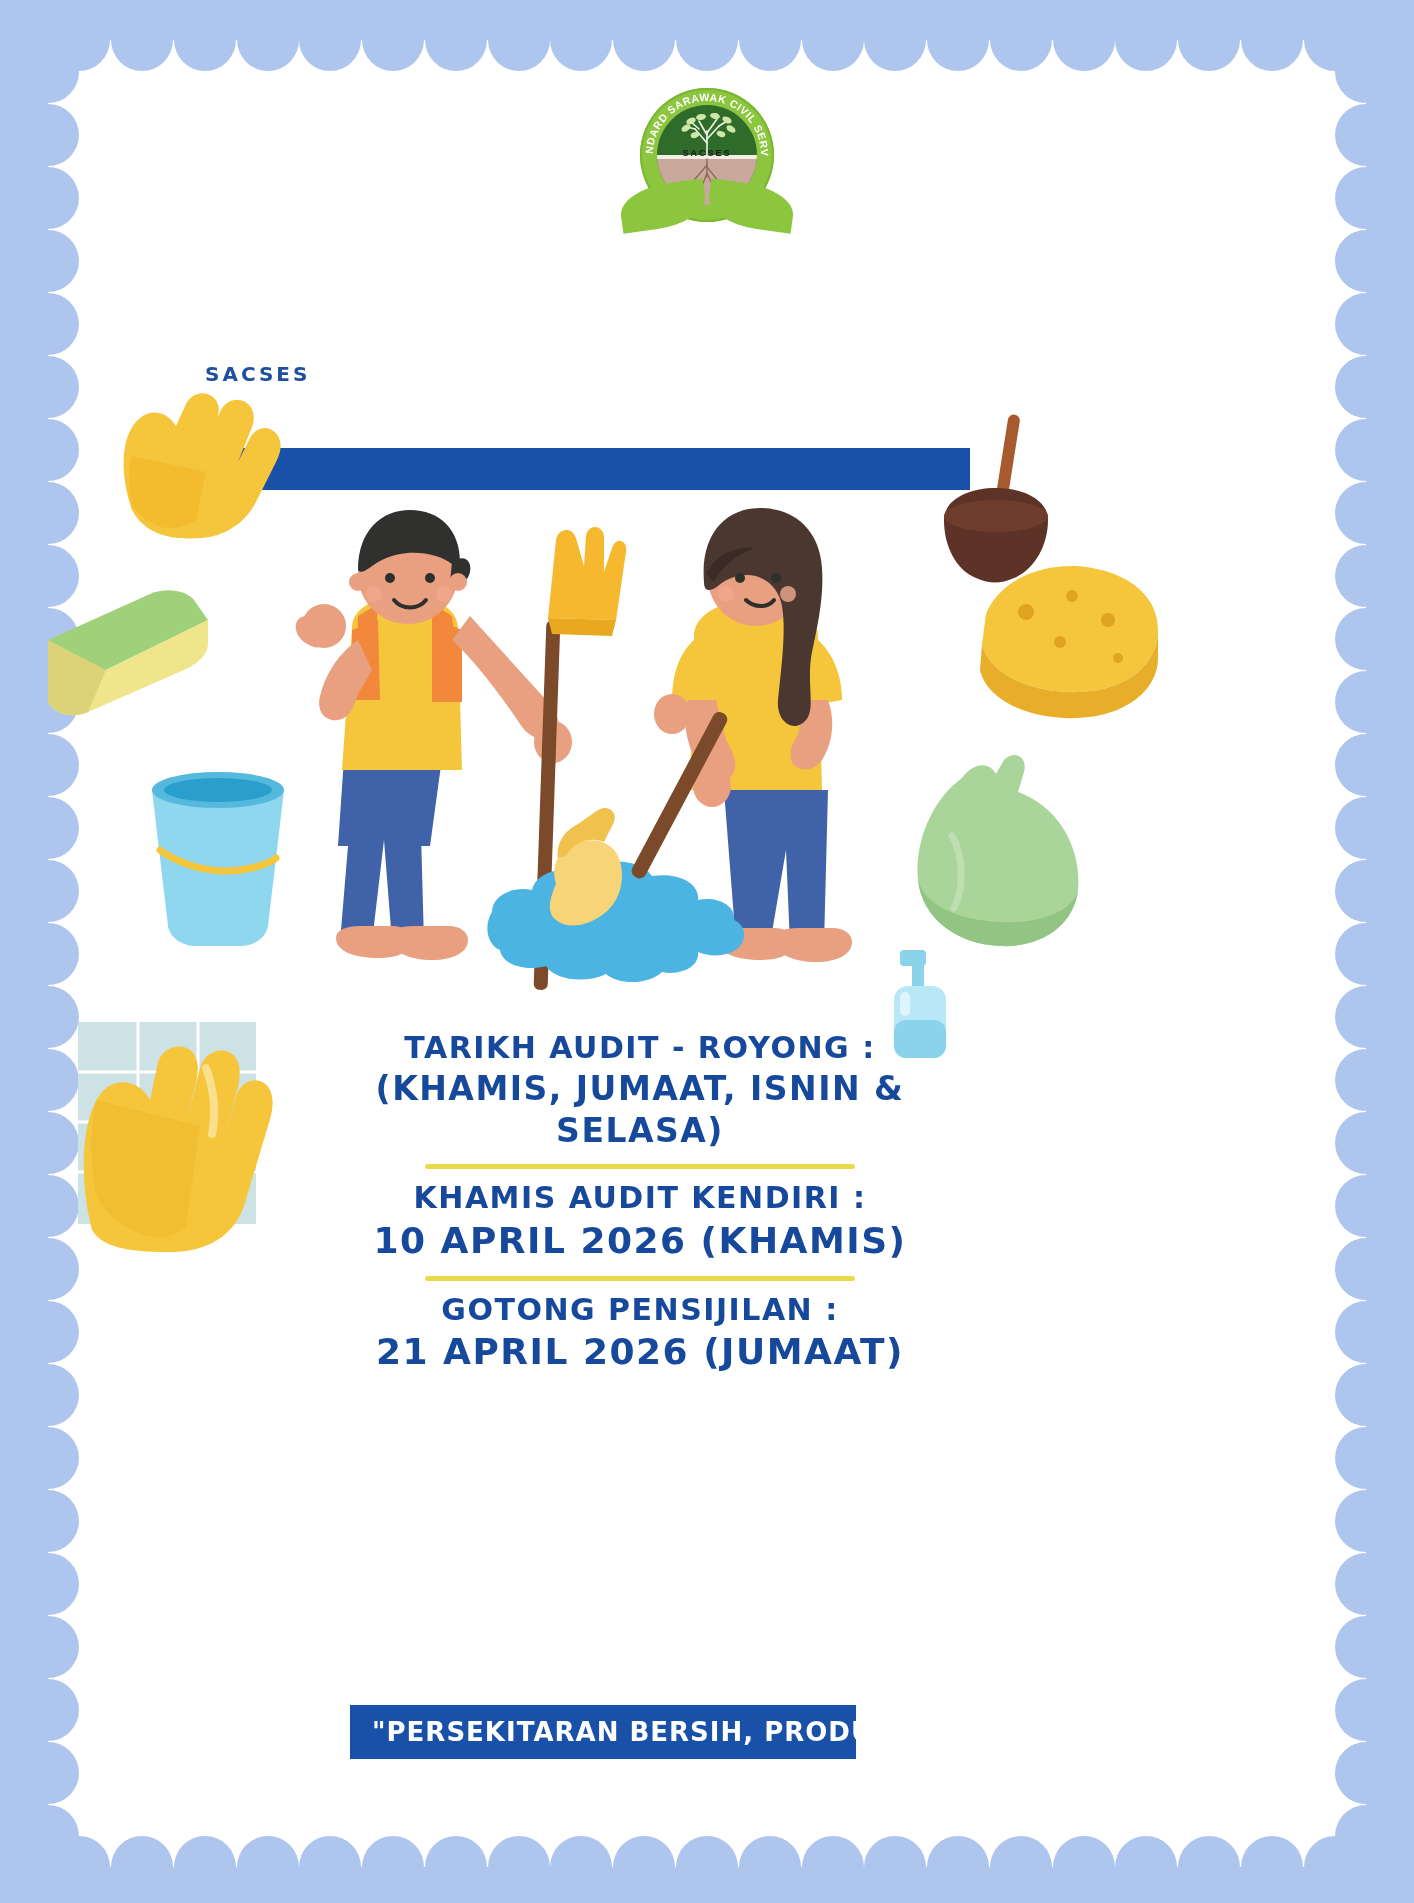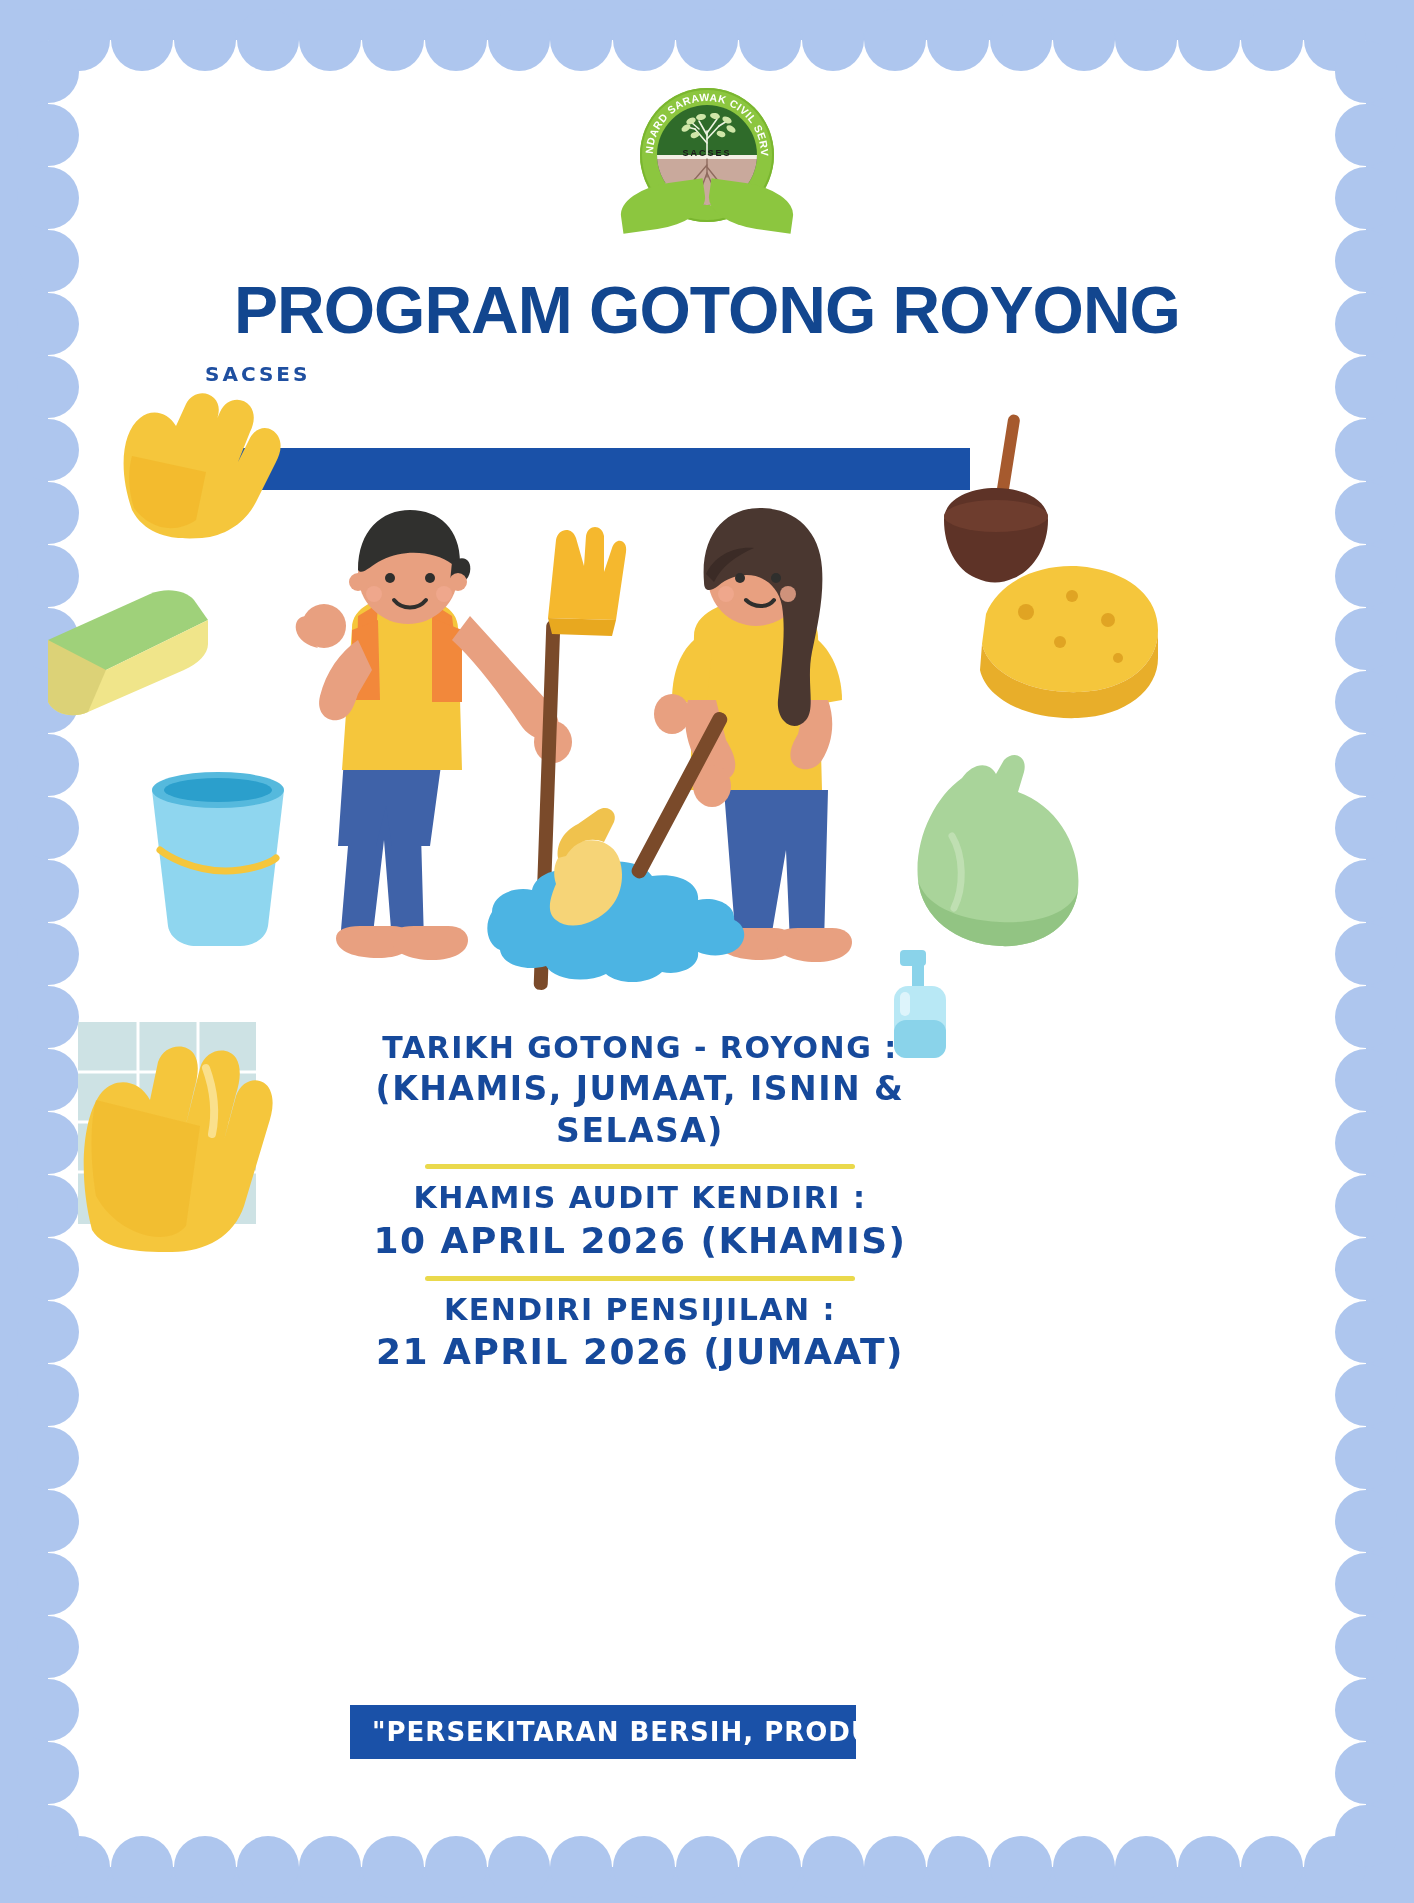--- a/index.html
+++ b/index.html
@@ -284,21 +284,20 @@
               <path d="M38 74 L30 84 M62 77 L72 86 M44 84 L40 94 M58 86 L63 95"></path>
             </g>
           </svg>
         </div>
         <div class="logo-sacses">SACSES</div>
         <div class="leaf l"></div>
         <div class="leaf r"></div>
       </div>
     </div>
 
-    <div class="title">PROGRAM GOTONG ROYONG</div>
     <div class="subtitle">SACSES</div>
     <div class="bluebar"></div>
 
     <svg class="illus" viewBox="0 0 1414 1903">
 
       <g>
         <path d="M132 510 C118 470 122 432 140 418 C152 408 168 412 176 426
                  L186 404 C192 392 206 390 214 398 C220 404 220 412 216 422
                  L206 444 L220 412 C226 398 242 396 250 406 C256 414 254 424 250 432
                  L238 462 L250 438 C258 424 272 426 278 436 C283 445 280 454 276 462
@@ -483,31 +482,31 @@
         <rect x="672" y="702" width="15" height="186" rx="7" fill="#7a4a2a" transform="rotate(28 679 795)"></rect>
         <path d="M556 884 C550 864 560 848 580 842 C596 837 612 843 618 856
                  C626 874 622 898 606 912 C590 926 568 930 556 920
                  C546 912 550 898 556 884 Z" fill="#f6d477"></path>
         <path d="M566 856 C574 842 590 836 604 842 L614 822 C618 812 608 804 598 810
                  L578 824 C562 832 556 846 558 858 Z" fill="#f0c24d"></path>
       </g>
     </svg>
 
     <div class="dates">
-      <div class="d-lbl">TARIKH GOTONG - ROYONG :</div>
+      <div class="d-lbl">TARIKH AUDIT - ROYONG :</div>
       <div class="d-val small">(KHAMIS, JUMAAT, ISNIN &amp; SELASA)</div>
 
       <div class="rule"></div>
 
       <div class="d-lbl">KHAMIS AUDIT KENDIRI :</div>
       <div class="d-val">10 APRIL 2026 (KHAMIS)</div>
 
       <div class="rule"></div>
 
-      <div class="d-lbl">KENDIRI PENSIJILAN :</div>
+      <div class="d-lbl">GOTONG PENSIJILAN :</div>
       <div class="d-val">21 APRIL 2026 (JUMAAT)</div>
     </div>
 
     <div class="banner">
       <span>"PERSEKITARAN BERSIH, PRODUKTIVITI MENING</span>
     </div>
 
   </div>
 </div>
 

